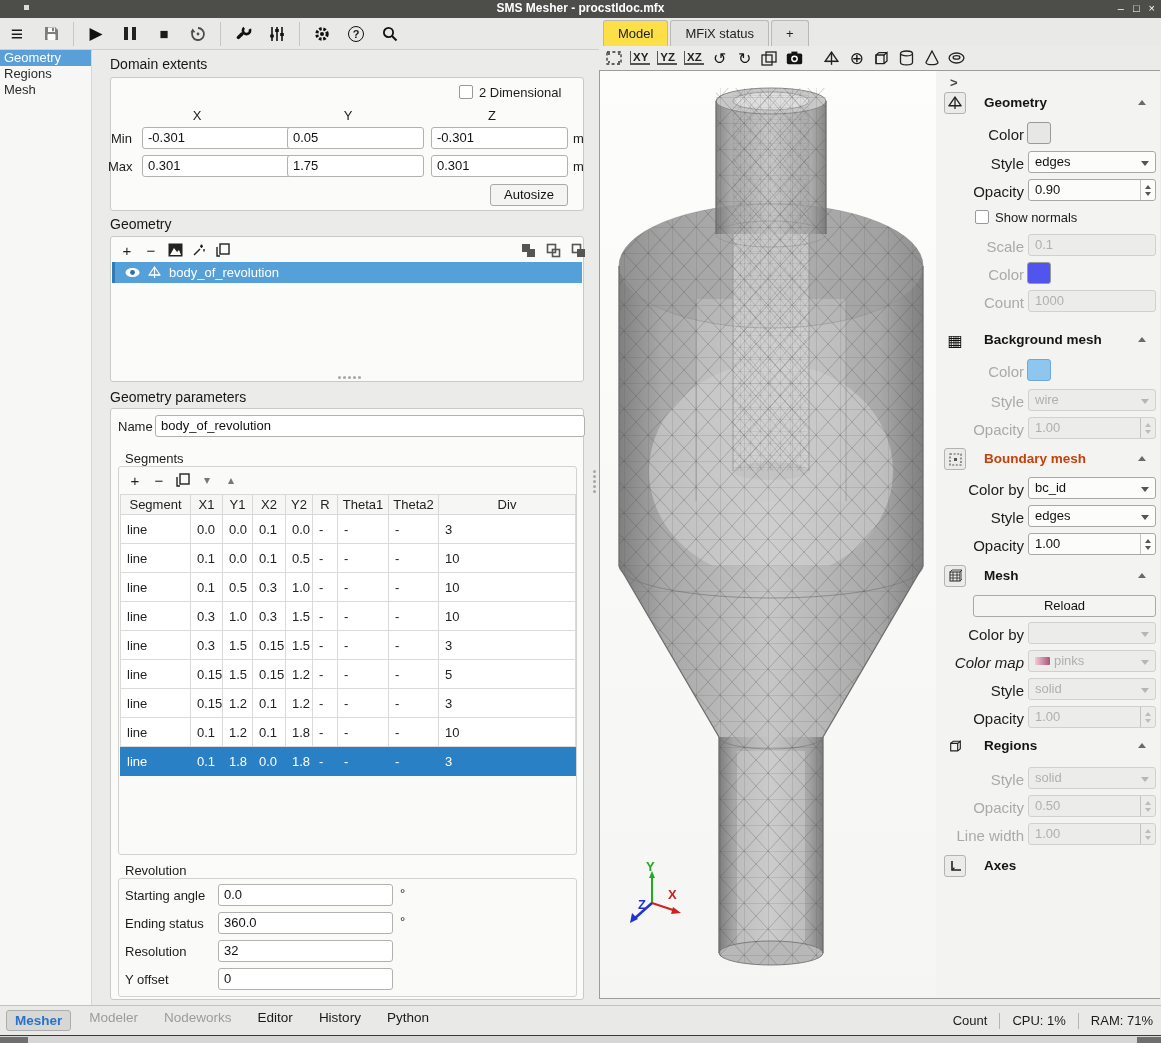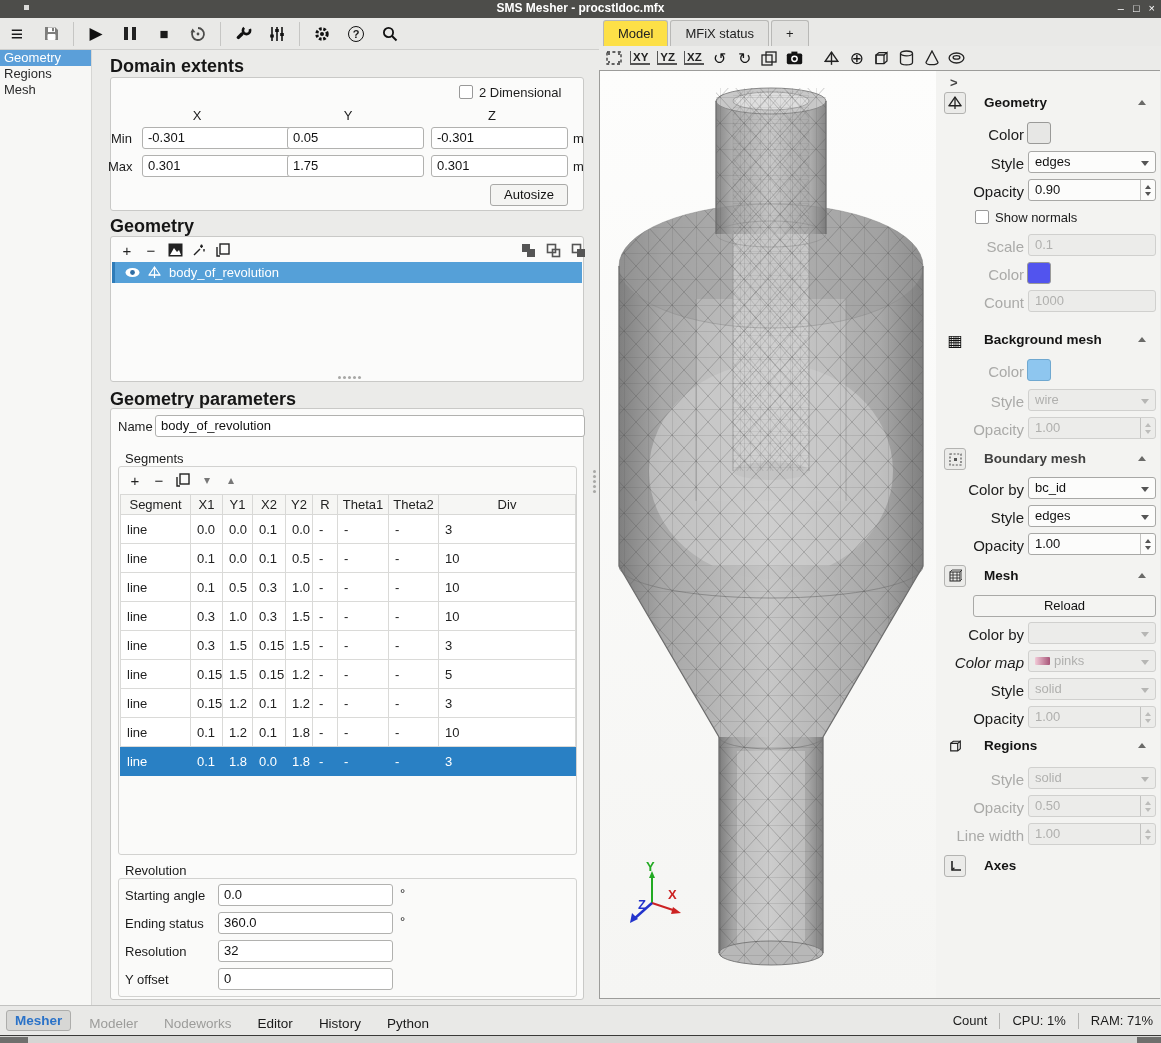--- a/index.html
+++ b/index.html
@@ -14,21 +14,21 @@
   
   #toolbar{left:0;top:18px;width:1161px;height:32px;background:#e9e9e7;border-bottom:1px solid #cfcfcd;display:flex;align-items:center;}
   .tb-btn{width:34px;height:28px;display:flex;align-items:center;justify-content:center;font-size:17px;color:#1a1a1a;background:transparent;border:none;}
   .tb-sep{width:1px;height:24px;background:#c6c6c4;margin:0 5px;}
   
   #leftnav{left:0;top:50px;width:92px;height:955px;background:#f7f7f5;border-right:1px solid #d6d6d4;}
   .nav-item{height:16px;line-height:16px;padding-left:4px;font-size:13px;color:#2a2a2a;}
   .nav-item.sel{background:#5b9fd9;color:#ffffff;}
   
   #leftpanel{left:92px;top:50px;width:498px;height:955px;background:#ebebe9;overflow:hidden;}
-  .sec-h{position:absolute;font-weight:bold;font-size:18px;color:#161616;}
+  .sec-h{position:absolute;font-weight:normal;font-size:14px;color:#161616;}
   .gbox{position:absolute;background:#fbfbfa;border:1px solid #c9c9c7;border-radius:3px;}
   .input{background:#ffffff;border:1px solid #b1b1af;border-radius:3px;height:22px;line-height:20px;padding-left:5px;font-size:13px;color:#111;position:absolute;overflow:hidden;}
   .lab{position:absolute;font-size:13px;color:#1c1c1c;}
   .btn{position:absolute;background:#f4f4f2;border:1px solid #a9a9a7;border-radius:3px;text-align:center;font-size:13px;color:#111;}
   .cb{position:absolute;width:14px;height:14px;background:#fff;border:1px solid #999;border-radius:2px;}
   .mini{display:inline-flex;align-items:center;justify-content:center;width:22px;height:20px;font-size:15px;color:#222;}
   .hdots{position:absolute;width:3px;height:3px;background:#a8a8a6;border-radius:50%;box-shadow:5px 0 #a8a8a6,10px 0 #a8a8a6,15px 0 #a8a8a6,20px 0 #a8a8a6;}
   .vdots{position:absolute;width:3px;height:3px;background:#a8a8a6;border-radius:50%;box-shadow:0 5px #a8a8a6,0 10px #a8a8a6,0 15px #a8a8a6,0 20px #a8a8a6;}
   
   #segtable{border-collapse:collapse;width:455px;table-layout:fixed;background:#fff;}
@@ -38,21 +38,21 @@
   
   .tab{position:relative;display:inline-block;height:26px;line-height:25px;padding:0 14px;background:#e2e2e0;border:1px solid #b8b8b6;border-bottom:none;border-radius:3px 3px 0 0;margin-right:2px;font-size:13px;color:#222;top:0;}
   .tab.active{background:#fde047;height:27px;font-weight:normal;}
   #viewtb{left:599px;top:46px;width:562px;height:24px;background:#ebebe9;display:flex;align-items:center;gap:7px;padding-left:6px;}
   .vtb{display:flex;align-items:center;justify-content:center;height:18px;min-width:18px;color:#161616;background:none;border:none;font-size:14px;}
   .axbtn{font-size:11.5px;font-weight:bold;color:#222;border-left:1.5px solid #555;border-bottom:2px solid #555;padding:0 2px 0 2px;line-height:12px;}
   #viewport{left:599px;top:70px;width:561px;height:929px;border:1px solid #9c9c9a;background:linear-gradient(#fdfdfc,#f5f5f3);}
   
   #vsidebar{left:936px;top:71px;width:224px;height:927px;background:#f3f3f1;}
   .sb-h{position:absolute;font-weight:bold;font-size:13.5px;color:#141414;}
-  .sb-h.dim{color:#404040;}
+  .sb-h.dim{color:#c2410c;}
   .icobtn{position:absolute;width:22px;height:22px;background:#ebebe9;border:1px solid #b3b3b1;border-radius:3px;display:flex;align-items:center;justify-content:center;}
   .icoplain{position:absolute;width:22px;height:22px;display:flex;align-items:center;justify-content:center;}
   .uparrow{position:absolute;width:0;height:0;border-left:4px solid transparent;border-right:4px solid transparent;border-bottom:5px solid #6a6a68;}
   .sb-lab{position:absolute;width:78px;text-align:right;font-size:15px;color:#1c1c1c;}
   .sb-lab.dim{color:#aaaaa8;}
   .combo{position:absolute;height:22px;background:#fcfcfb;border:1px solid #a8a8a6;border-radius:3px;line-height:20px;padding-left:6px;font-size:13px;color:#111;}
   .combo .car{position:absolute;right:6px;top:9px;width:0;height:0;border-left:4px solid transparent;border-right:4px solid transparent;border-top:5px solid #555;}
   .combo.dis{background:#ececea;border-color:#d0d0ce;color:#b0b0ae;}
   .combo.dis .car{border-top-color:#b6b6b4;}
   .spin{position:absolute;height:22px;background:#fcfcfb;border:1px solid #a8a8a6;border-radius:3px;line-height:20px;padding-left:6px;font-size:13px;color:#111;}
@@ -662,21 +662,21 @@
   <div class="icobtn" style="left:8px;top:784px;">
       <svg width="13" height="13" viewBox="0 0 13 13">
         <path d="M3 1v9h9" fill="none" stroke="#222" stroke-width="1.6"></path>
         <path d="M3 10l2.4-2.2" stroke="#222" stroke-width="1.2"></path>
       </svg>
     </div>
   <div class="sb-h" style="left:48px;top:787px;">Axes</div>
 </div>
 
 <div id="statusbar" class="abs">
-  <div id="modes" style="display:flex;align-items:flex-end;">
+  <div id="modes" style="display:flex;align-items:flex-start;">
       <span class="mode active">Mesher</span>
       <span class="mode disabled">Modeler</span>
       <span class="mode disabled">Nodeworks</span>
       <span class="mode ">Editor</span>
       <span class="mode ">History</span>
       <span class="mode ">Python</span>
     </div>
   <div style="margin-left:auto;display:flex;align-items:center;padding-right:8px;">
     <span>Count</span>
     <span class="st-sep"></span>

